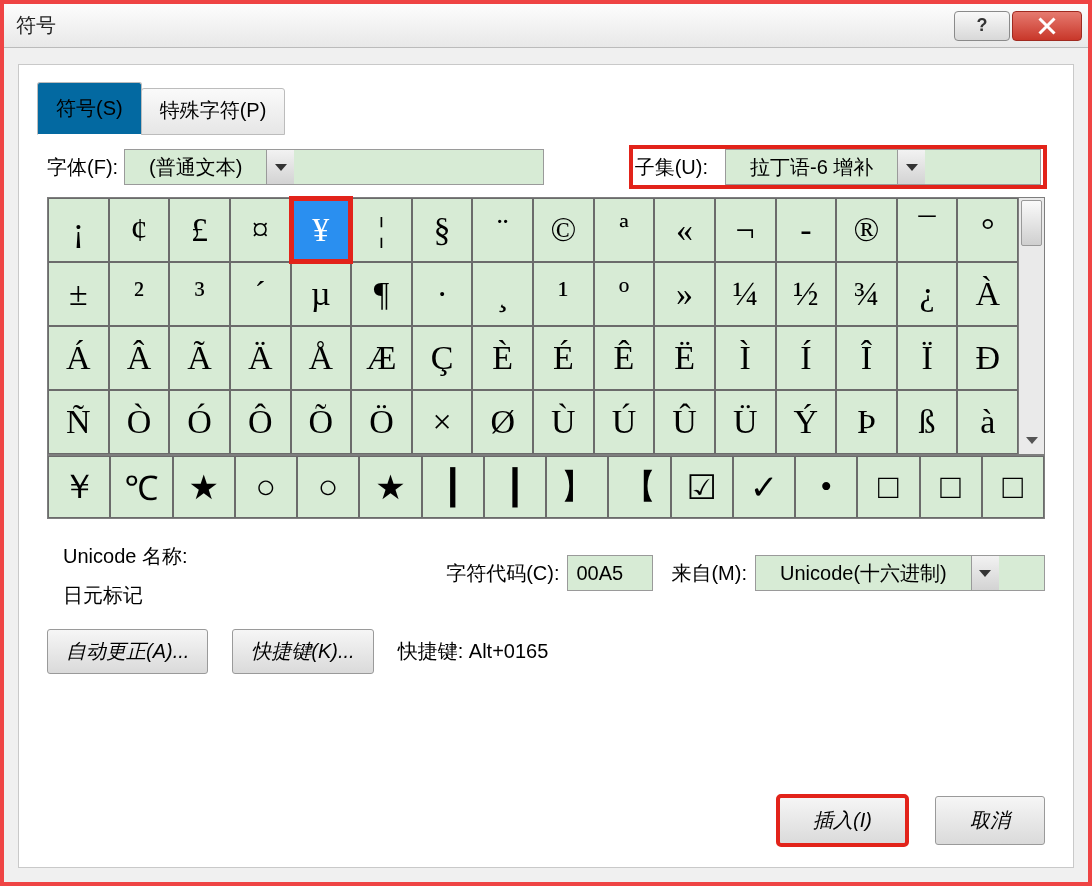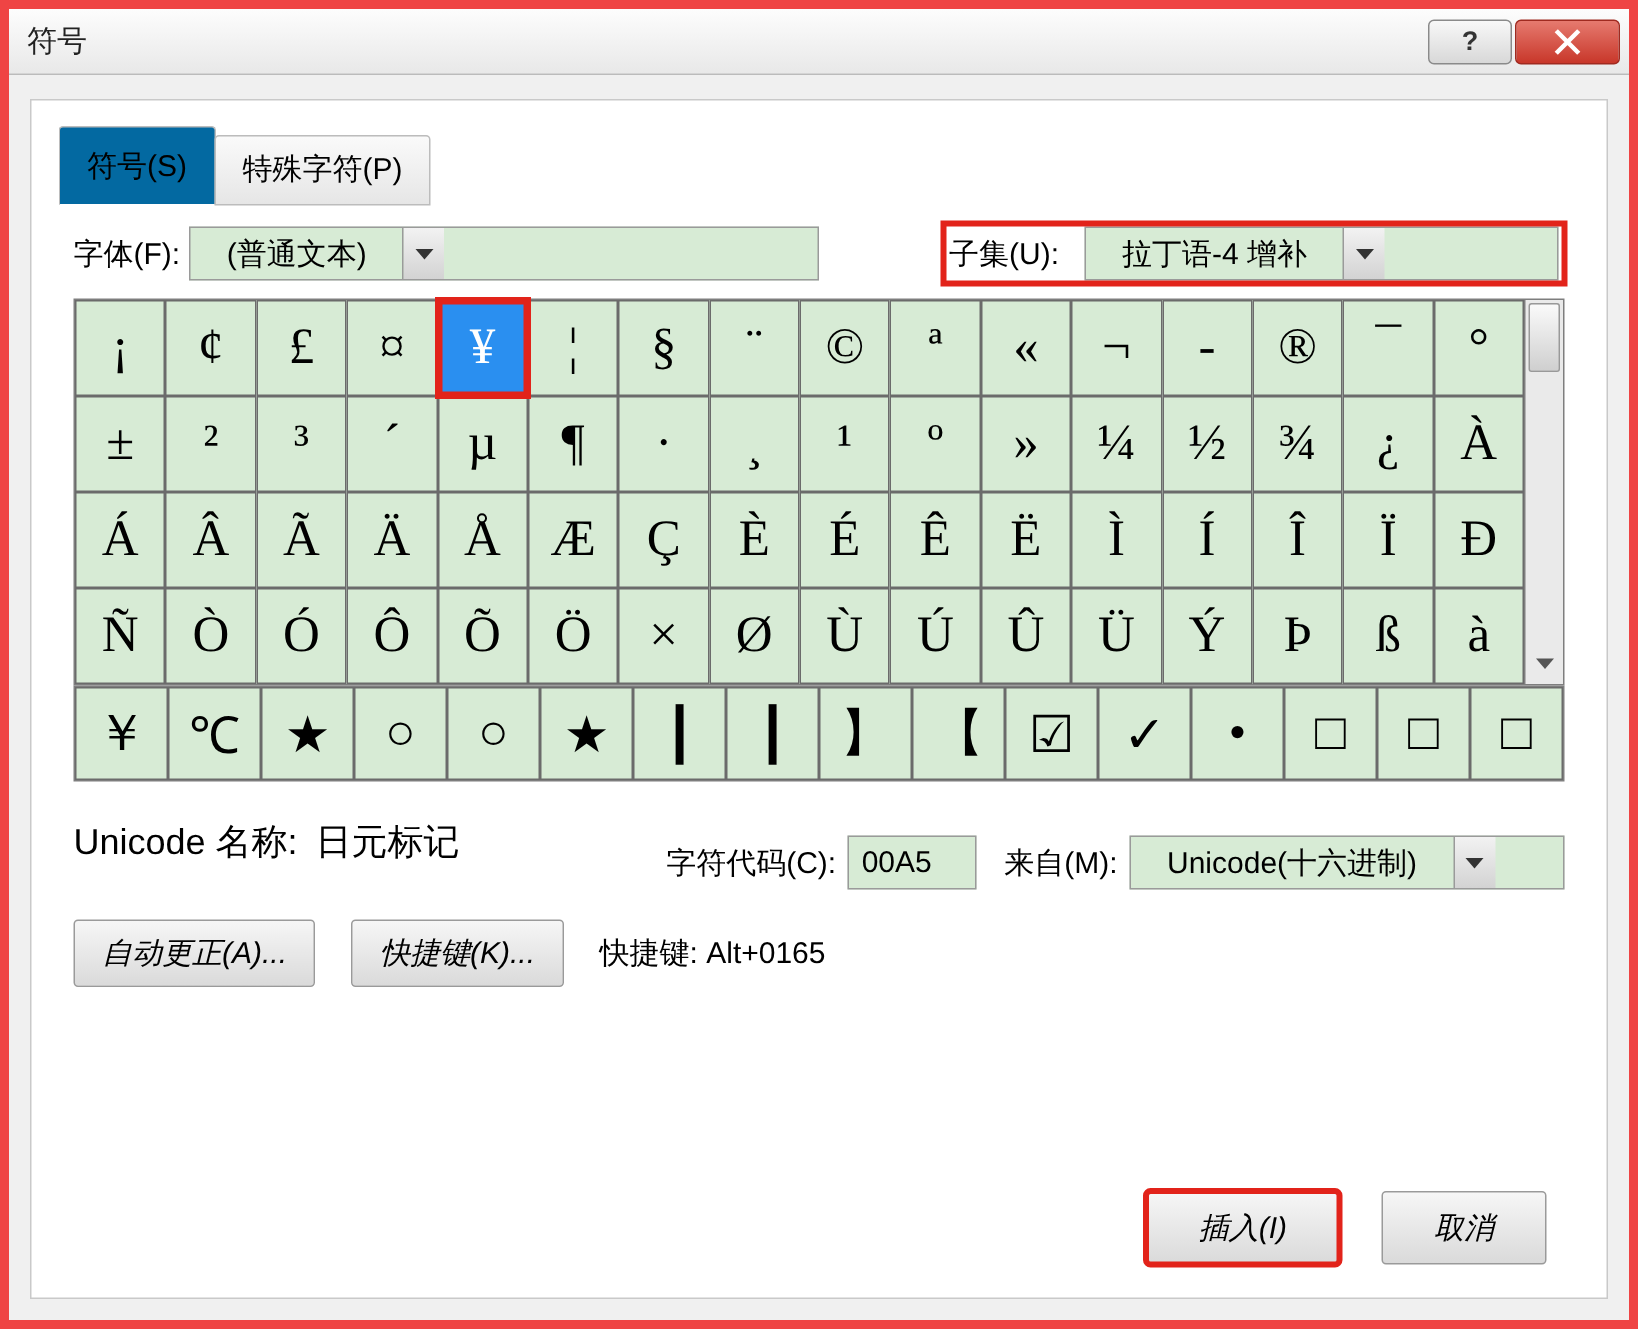--- a/index.html
+++ b/index.html
@@ -1,17 +1,17 @@
 <!DOCTYPE html>
 <html><head>
 <meta charset="utf-8">
 <style>
   * { box-sizing: border-box; }
   body { margin: 0; font-family: "Microsoft YaHei", "SimSun", Arial, sans-serif; background: #fff; }
-  .window { width: 1092px; height: 886px; border: 6px solid #ef4444; background: #f0f0f0; position: relative; }
+  .window { width: 1092px; height: 886px; border: 4px solid #ef4444; background: #f0f0f0; position: relative; }
 
   
   .titlebar { height: 44px; background: linear-gradient(#fdfdfd,#e8e8e8); border-bottom: 1px solid #bbb; display: flex; align-items: center; padding: 0 6px 0 12px; }
   .titlebar .title { font-size: 20px; color: #222; flex: 1; }
   .winbtn { height: 30px; width: 56px; margin-left: 2px; display: inline-flex; align-items: center; justify-content: center; border: 1px solid #8a8a8a; border-radius: 4px; background: linear-gradient(#f8f8f8,#d8d8d8); font-size: 18px; color: #333; cursor:pointer; }
   .winbtn.close { width: 70px; background: linear-gradient(#e67a6f,#c8372a); color: #fff; border-color:#a02a20; }
   .winbtn.help::before { content: "?"; font-weight: bold; }
   .winbtn.close svg { width: 18px; height: 18px; }
 
   
@@ -45,30 +45,30 @@
   .gscroll .down { position:absolute; left:2px; right:2px; bottom:2px; height:24px; display:flex; align-items:center; justify-content:center; }
   .gscroll .down::after { content:""; border-left:6px solid transparent; border-right:6px solid transparent; border-top:7px solid #555; }
 
   
   .section-lbl { font-size: 20px; margin: 22px 0 10px 0; }
   .recent { display:flex; border:1px solid #7e7e7e; }
   .recent .cell { flex:1; height:62px; }
 
   
   .uname-row { display:flex; align-items:flex-start; margin-top: 24px; gap: 18px; }
-  .uname-left { display:flex; flex-direction:row; gap:12px; font-size:24px; }
+  .uname-left { display:flex; flex-direction:column; gap:12px; font-size:20px;margin-left:16px; }
   .code-part { display:flex; align-items:center; gap:8px; margin-top:12px; }
   .txtbox { border:1px solid #9a9a9a; background:#d7ebd5; height:36px; padding: 4px 8px; font-size:20px; min-width:86px; display:flex; align-items:center; }
 
   
   .btn-row { display:flex; gap:24px; margin-top: 20px; align-items:center; }
   .btn { border:1px solid #9a9a9a; background:linear-gradient(#f6f6f6,#dadada); padding: 8px 18px; font-size:20px; border-radius:3px; cursor:pointer;font-style:italic; }
 
   
-  .footer { position:absolute; right: 40px; bottom: 22px; display:flex; gap:28px; }
+  .footer { position:absolute; right: 28px; bottom: 22px; display:flex; gap:28px; }
   .footer .btn { padding: 10px 34px; }
 </style>
 </head>
 <body>
 
 <div class="window">
   <div class="titlebar">
     <span class="title">符号</span>
     <span class="winbtn help"></span>
     <span class="winbtn close">
@@ -90,21 +90,21 @@
       <div class="row">
         <span class="lbl">字体(F):</span>
         <div class="combo" style="flex:0 0 420px">
           <span class="val">(普通文本)</span>
           <span class="arrow"></span>
         </div>
         <div style="flex:1"></div>
         <div class="hl-red" style="display:flex; align-items:center; padding:2px 4px; gap:17px;">
           <span class="lbl">子集(U):</span>
           <div class="combo" style="flex:0 0 316px">
-            <span class="val">拉丁语-4 增补</span>
+            <span class="val">拉丁语-6 增补</span>
             <span class="arrow"></span>
           </div>
         </div>
       </div>
 
       <div class="grid-wrap">
         <div class="grid" id="main-grid">
             <div class="cell">¡</div>
             <div class="cell">¢</div>
             <div class="cell">£</div>

